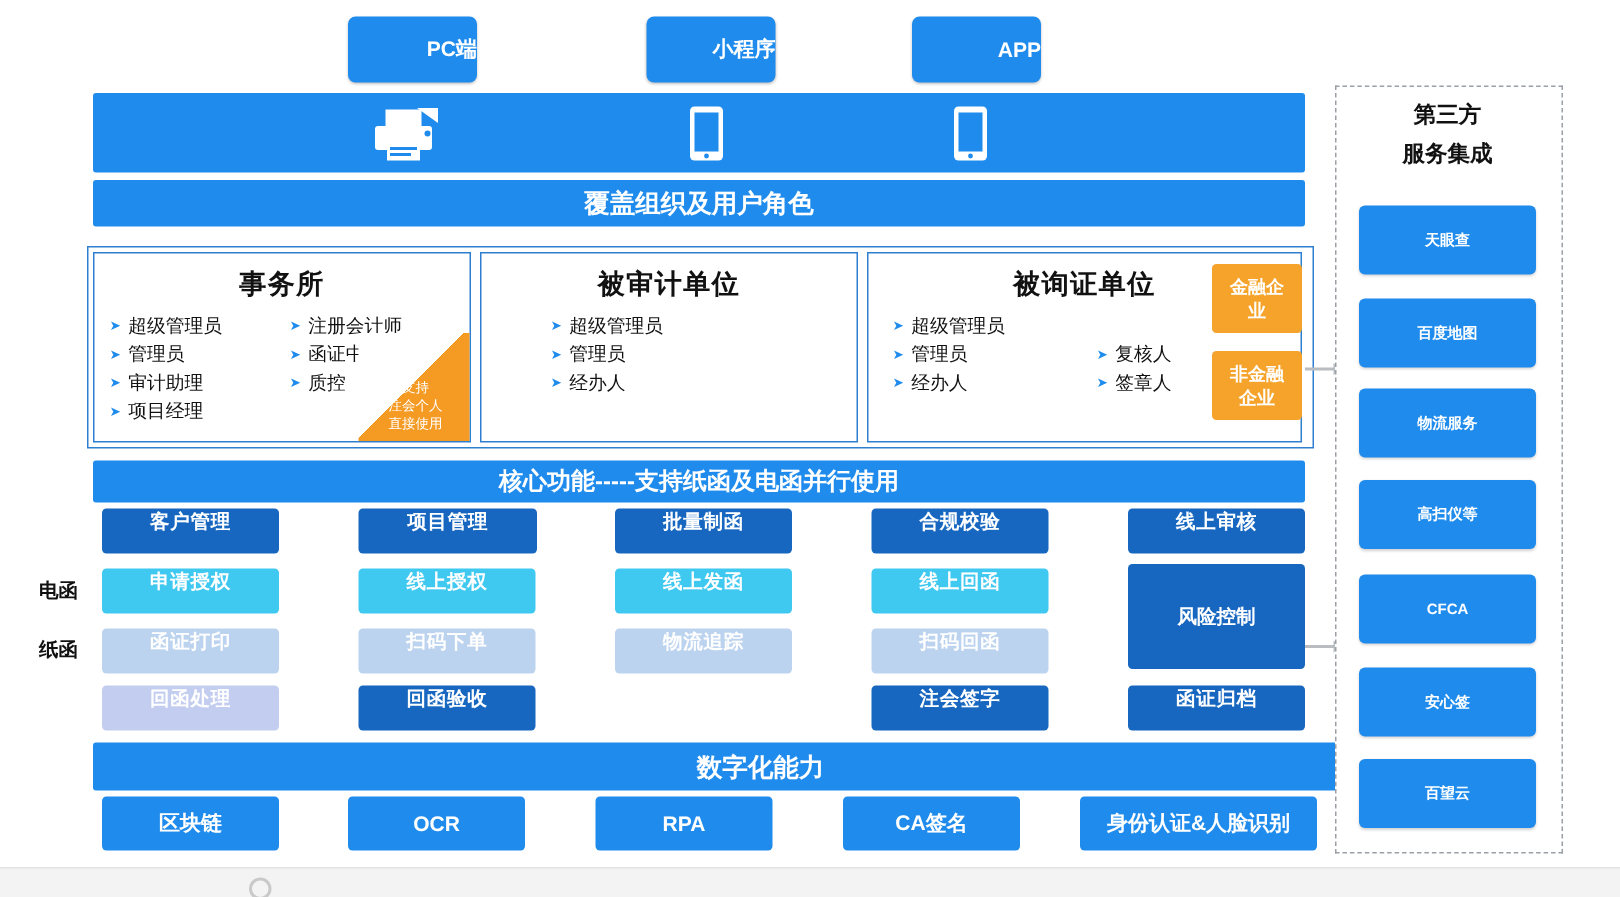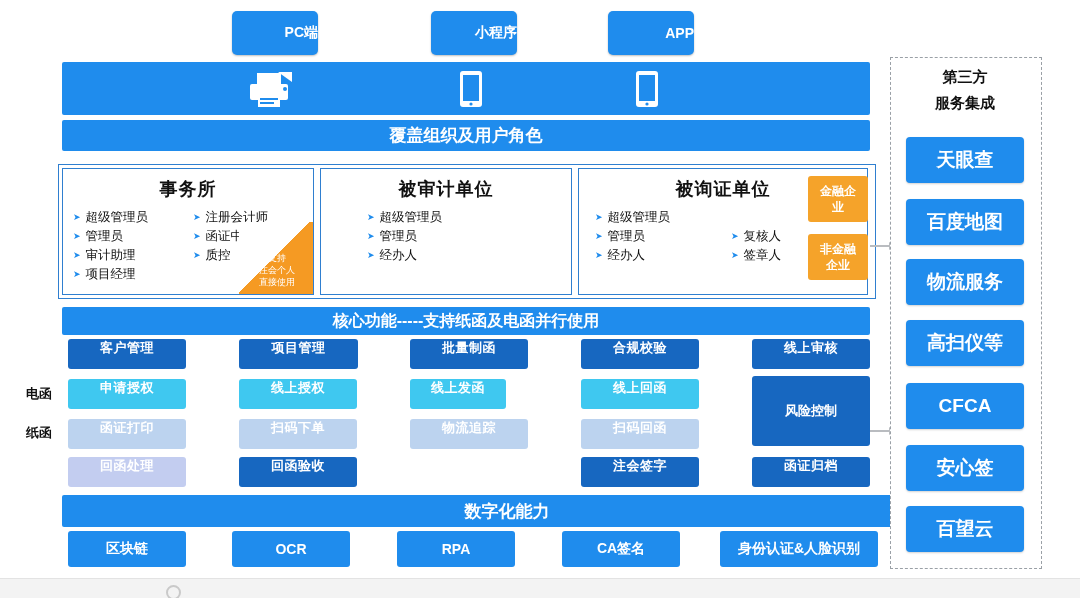--- a/index.html
+++ b/index.html
@@ -130,21 +130,21 @@
     position:absolute;left:890px;top:57px;width:150px;height:510px;
     border:1px dashed #9aa0a6;background:#fff;
   }
   .third-title{
     position:absolute;left:890px;top:56px;width:150px;
     text-align:center;font-size:15px;font-weight:bold;color:#111;
     line-height:26px;padding-top:8px;
   }
   .third-item{
     position:absolute;left:906px;width:118px;height:46px;border-radius:4px;
-    background:#1f8ced;color:#fff;font-size:19px;font-weight:bold;
+    background:#1f8ced;color:#fff;font-size:10px;font-weight:bold;
     display:flex;align-items:center;justify-content:center;
     box-shadow:0 1px 2px rgba(0,0,0,.18);
   }
 
   
   .arrow{position:absolute;background:#b9bcc0;height:2px;}
   .arrow:after{
     content:"";position:absolute;right:-1px;top:-3px;
     border-left:6px solid #b9bcc0;border-top:4px solid transparent;border-bottom:4px solid transparent;
   }
@@ -280,21 +280,21 @@
   <div class="cell c-dark" style="left:752px;top:339px;width:118px;">
       <span>线上审核</span>
     </div>
 
   <div class="cell c-cyan" style="left:68px;top:379px;width:118px;">
       <span>申请授权</span>
     </div>
   <div class="cell c-cyan" style="left:239px;top:379px;width:118px;">
       <span>线上授权</span>
     </div>
-  <div class="cell c-cyan" style="left:410px;top:379px;width:96px;">
+  <div class="cell c-cyan" style="left:410px;top:379px;width:118px;">
       <span>线上发函</span>
     </div>
   <div class="cell c-cyan" style="left:581px;top:379px;width:118px;">
       <span>线上回函</span>
     </div>
 
   <div class="cell c-pale" style="left:68px;top:419px;width:118px;">
       <span>函证打印</span>
     </div>
   <div class="cell c-pale" style="left:239px;top:419px;width:118px;">

